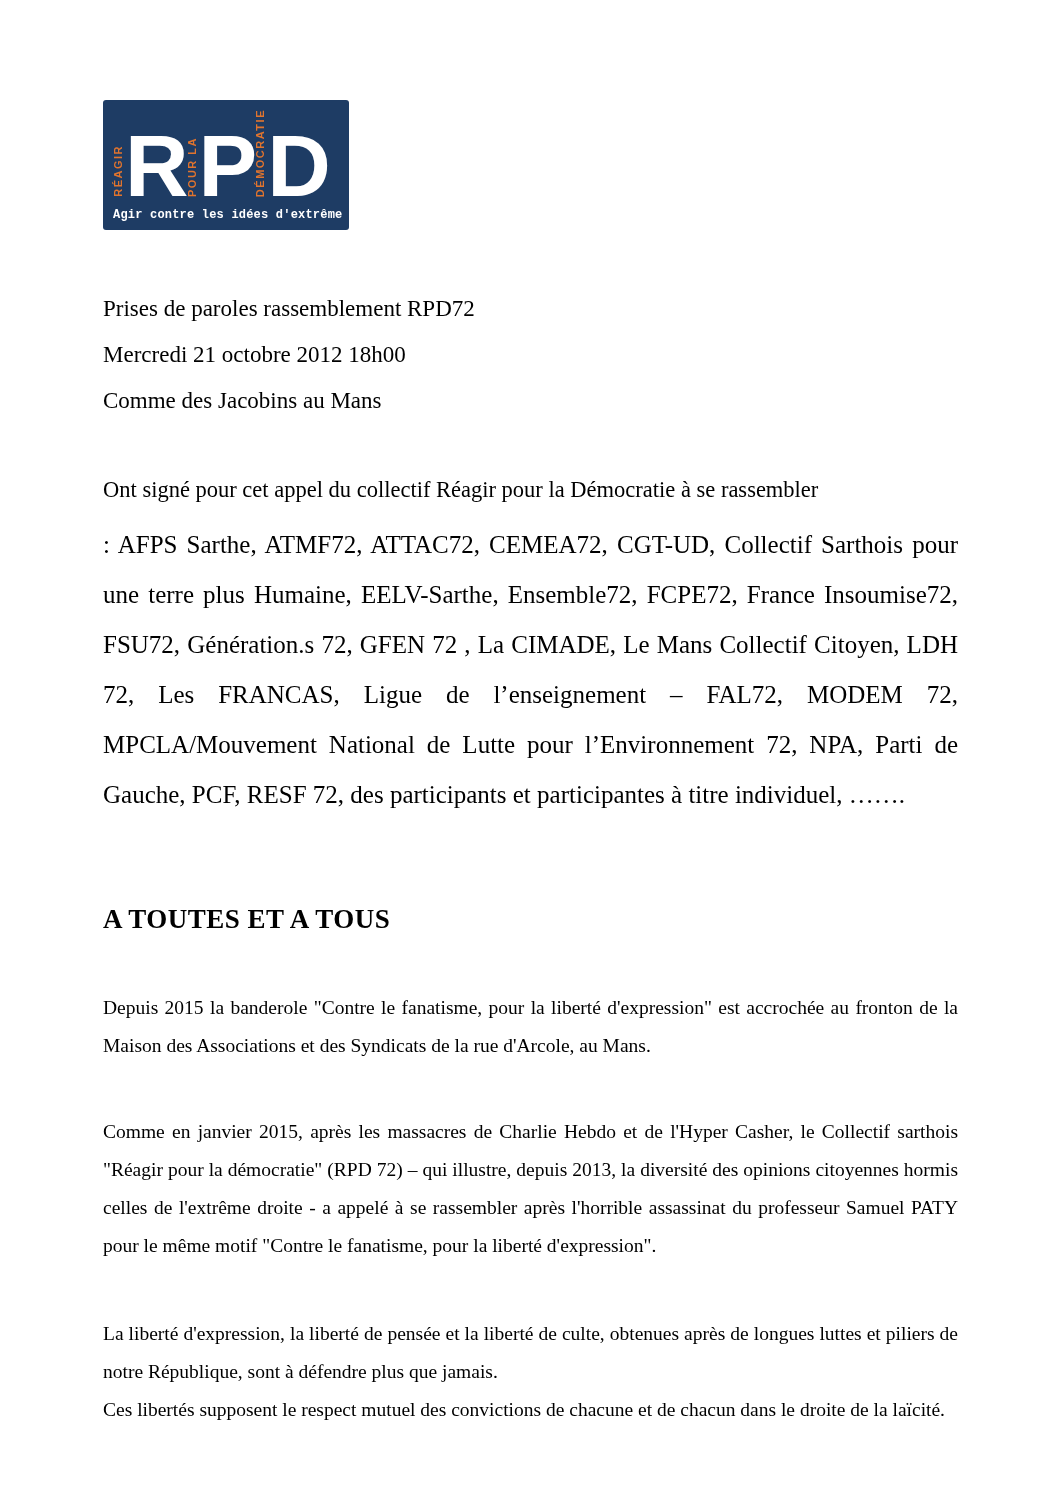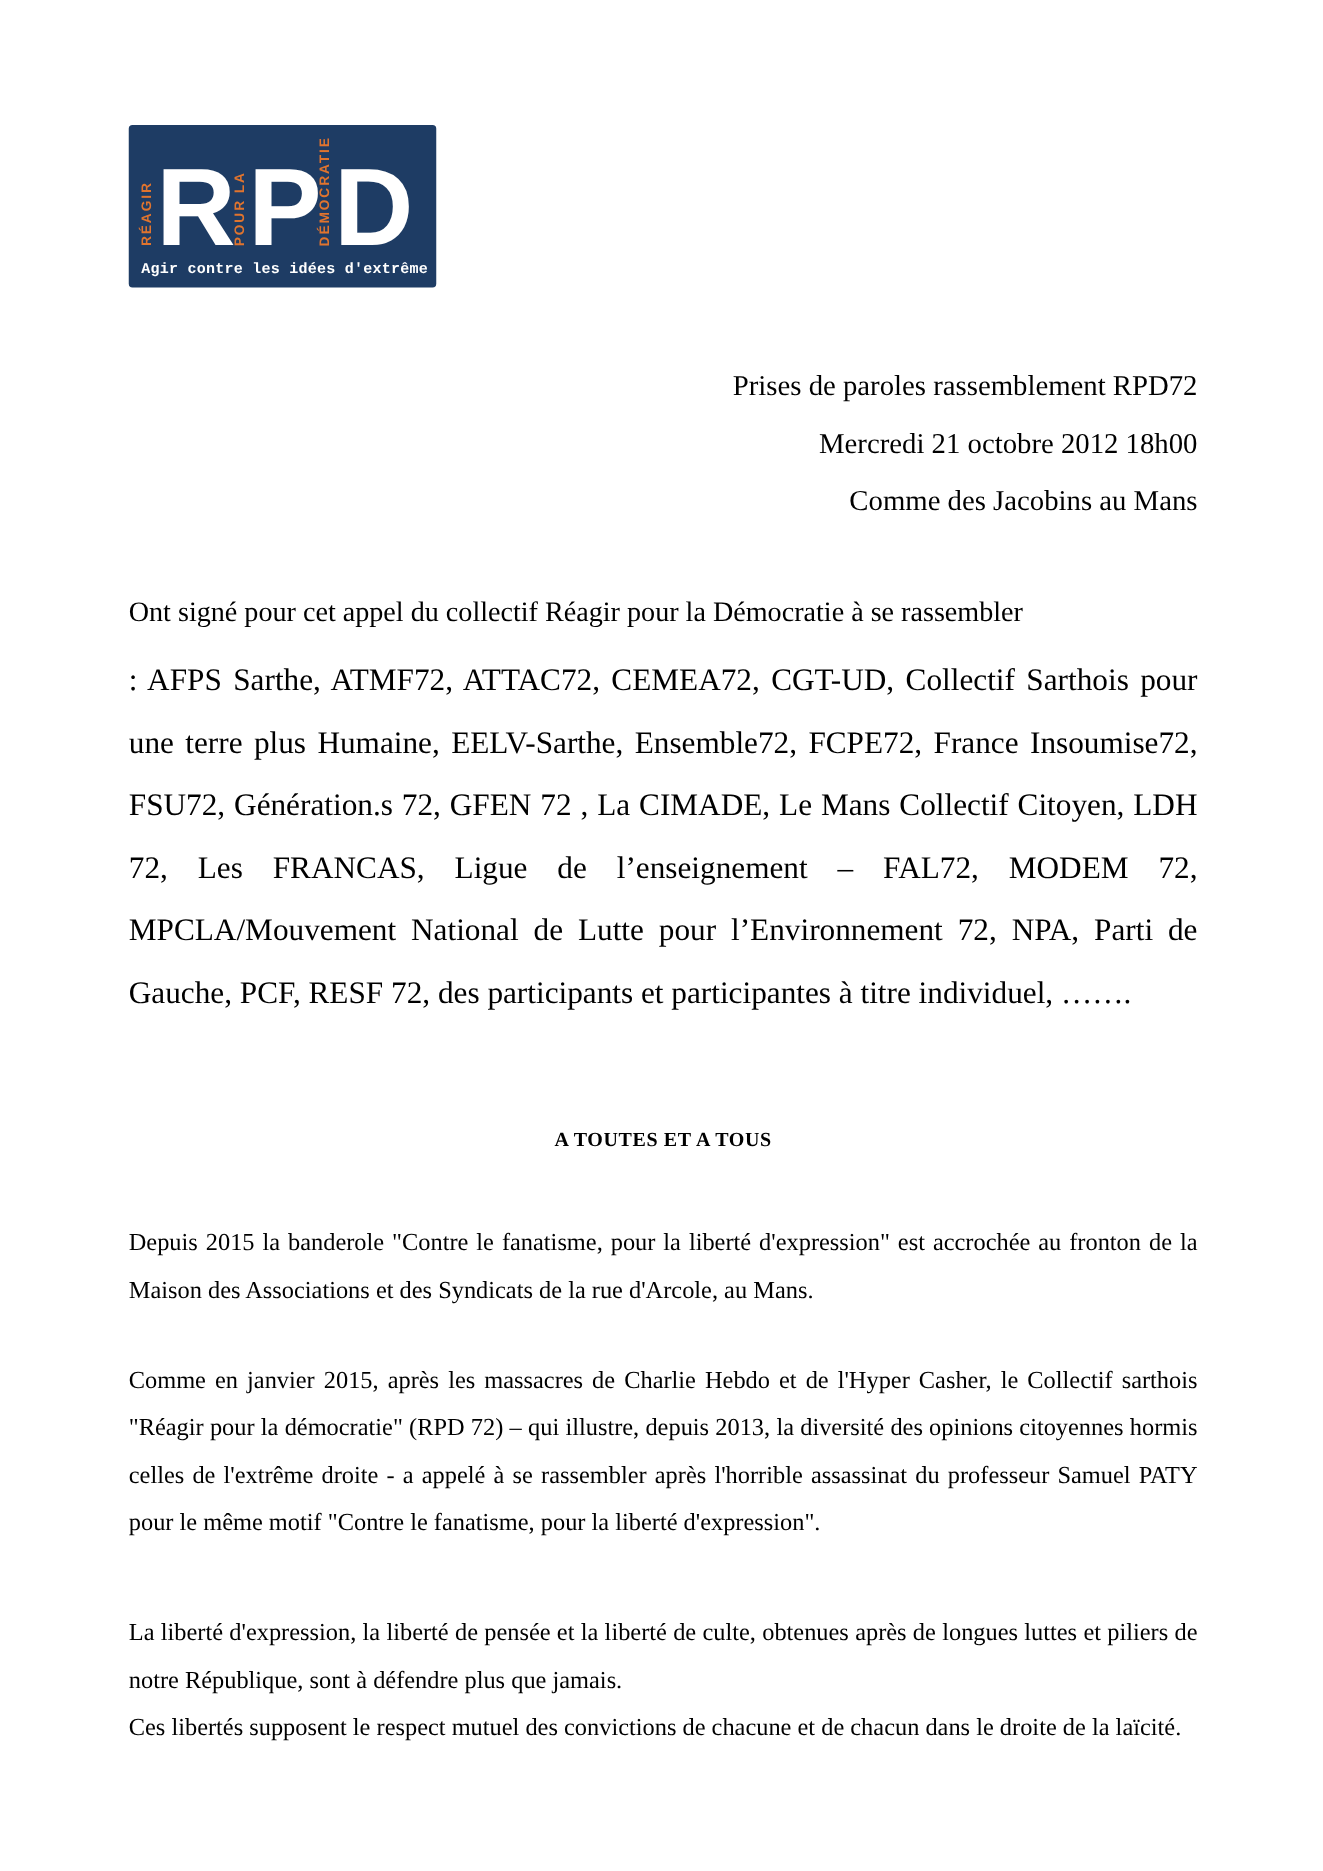--- a/index.html
+++ b/index.html
@@ -58,41 +58,41 @@
     font-family: Liberation Mono, monospace;
     font-weight: bold;
     font-size: 12px;
     letter-spacing: 0.2px;
     color: var(--logo-fg, #ffffff);
     margin-top: 7px;
     white-space: nowrap;
   }
 
   
-  .title-block { margin-top: 56px; text-align: right; }
+  .title-block { margin-top: 56px; text-align: left; }
   .title-line { margin: 0; font-size: 23px; line-height: 46px; }
 
   
   .sig-lead { margin: 50px 0 0 0; font-size: 22.5px; line-height: 32px; font-family: Liberation Serif, serif; }
   .sig-list { margin: 14px 0 0 0; font-size: 25px; line-height: 50px; text-align: justify; }
 
   
   .section-heading {
     margin: 84px 0 0 0;
-    text-align: center;
-    font-size: 16px;
+    text-align: left;
+    font-size: 27px;
     font-weight: bold;
     letter-spacing: 0.5px;
     font-family: "Liberation Serif", "DejaVu Serif", serif;
   }
 
   
   .body-par { font-size: 19.5px; line-height: 38px; text-align: justify; margin: 0; }
   .par-1 { margin-top: 54px; }
-  .par-2 { margin-top: 34px; }
+  .par-2 { margin-top: 48px; }
   .par-3 { margin-top: 50px; }
   .par-4 { margin-top: 0; }
 </style>
 </head>
 <body>
 
 <div class="page">
 
   <div class="logo">
     <div class="logo-row">

